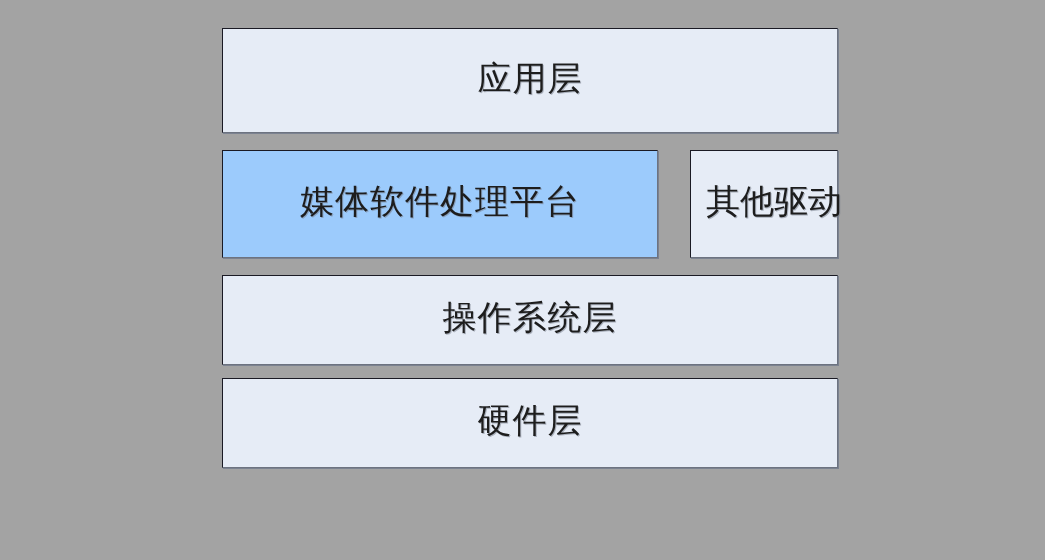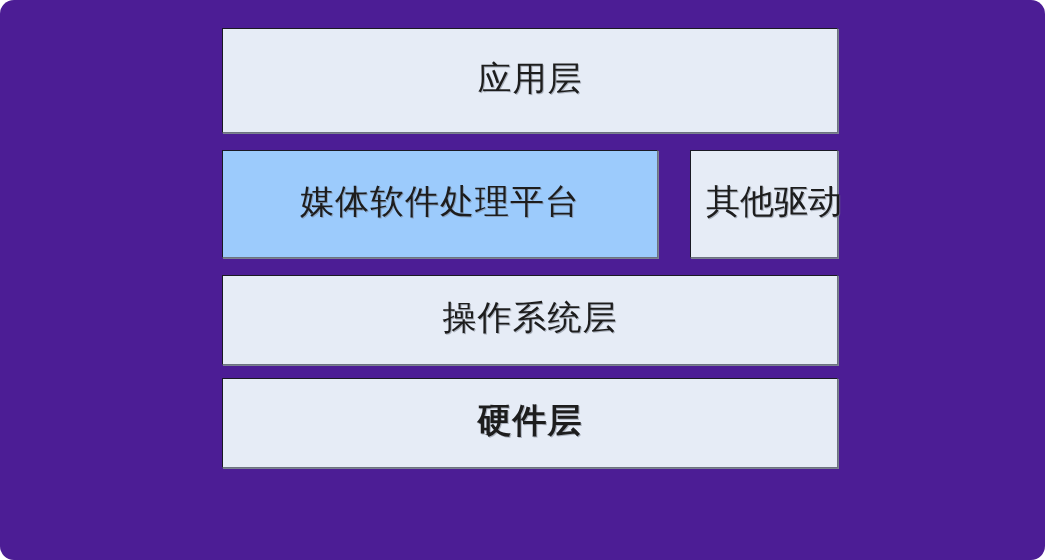--- a/index.html
+++ b/index.html
@@ -14,22 +14,21 @@
     overflow: hidden;
     font-family: "Liberation Serif", "DejaVu Serif", serif;
   }
 
   #diagram-canvas {
     position: absolute;
     left: 0;
     top: 0;
     width: 1045px;
     height: 560px;
-    background: #4c1d95;
-    border-radius: 14px;
+    background: #a3a3a3;
   }
 
   .layer-box {
     position: absolute;
     box-sizing: border-box;
     border: 1px solid #1a1a24;
     border-right-color: #6d7380;
     border-bottom-color: #6d7380;
     box-shadow: 1px 1px 0 0 #7b8290;
     background: #e6ecf6;
@@ -89,21 +88,20 @@
     width: 616px;
     height: 90px;
   }
 
   
   #box-hardware {
     left: 222px;
     top: 378px;
     width: 616px;
     height: 90px;
-    font-weight: bold;
   }
 </style>
 </head>
 <body>
 
 <div id="diagram-canvas">
 
   <div class="layer-box" id="box-application">
     <span class="layer-label">应用层</span>
   </div>

